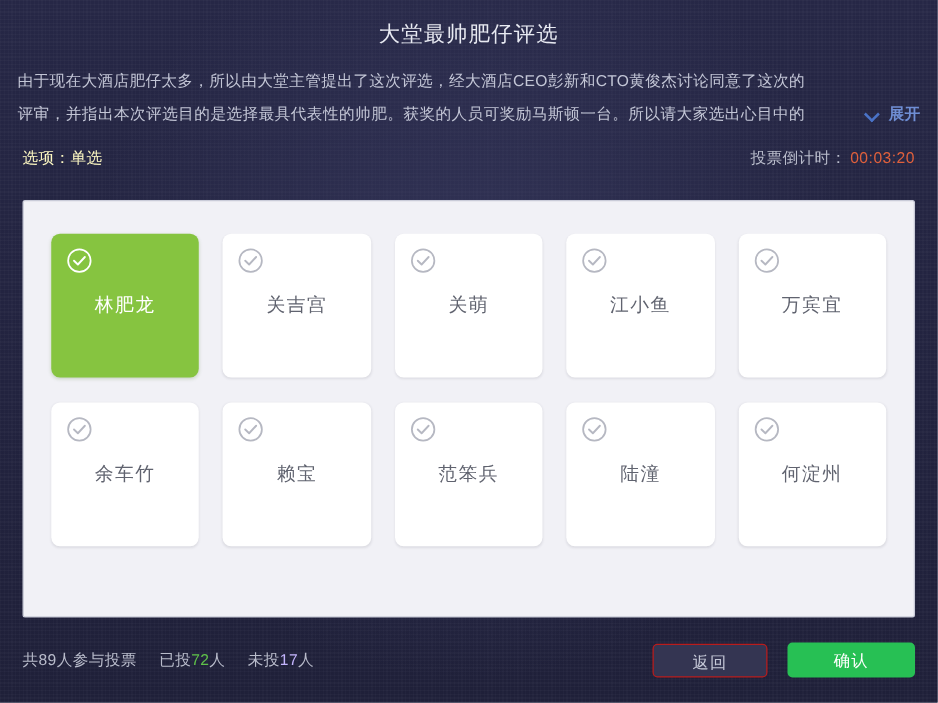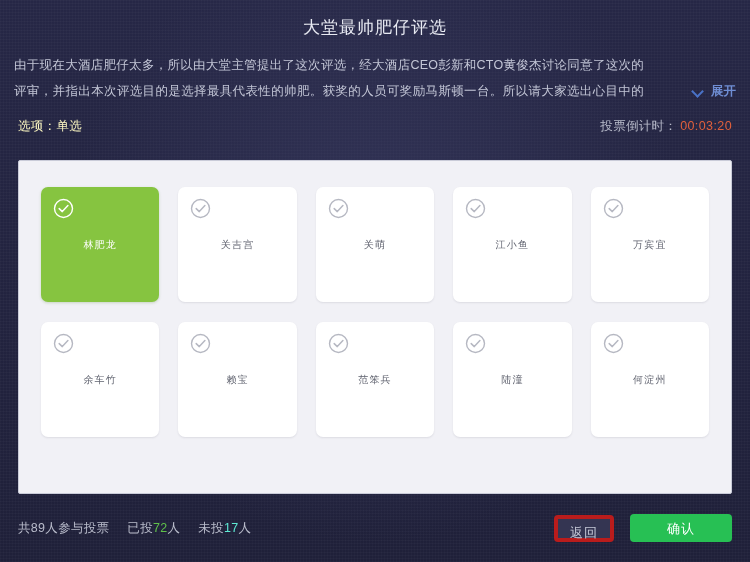--- a/index.html
+++ b/index.html
@@ -128,21 +128,21 @@
     align-items: center;
     justify-content: center;
     cursor: pointer;
     box-sizing: border-box;
   }
   .option-card.selected {
     background: #86c440;
     box-shadow: 0 1px 3px rgba(60,110,20,0.22);
   }
   .option-name {
-    font-size: 10px;
+    font-size: 15px;
     color: #60636f;
     letter-spacing: 1.2px;
     margin-top: 0;
   }
   .option-card.selected .option-name { color: #ffffff; }
 
   .check-icon {
     position: absolute;
     left: 12px;
     top: 11px;
@@ -167,38 +167,38 @@
   }
   .stats {
     display: flex;
     align-items: center;
     gap: 18px;
     font-size: 12.5px;
     color: #b9bccb;
     letter-spacing: 0.3px;
   }
   .stat span.num-green { color: #5fc14a; }
-  .stat span.num-red { color: #5eead4; }
+  .stat span.num-red { color: #c4b5fd; }
 
   .actions { display: flex; align-items: center; gap: 16px; }
   .btn {
     font-size: 13px;
     border-radius: 4px;
     cursor: pointer;
     text-align: center;
     box-sizing: border-box;
     letter-spacing: 1px;
     font-family: inherit;
   }
   .btn-back {
-    width: 60px;
+    width: 92px;
     height: 27px;
     line-height: 25px;
     background: #343552;
-    border: 4px solid #b91c1c;
+    border: 1px solid #b91c1c;
     color: #c6c9d8;
   }
   .btn-confirm {
     width: 102px;
     height: 28px;
     line-height: 28px;
     background: #27c054;
     border: none;
     color: #ffffff;
   }

